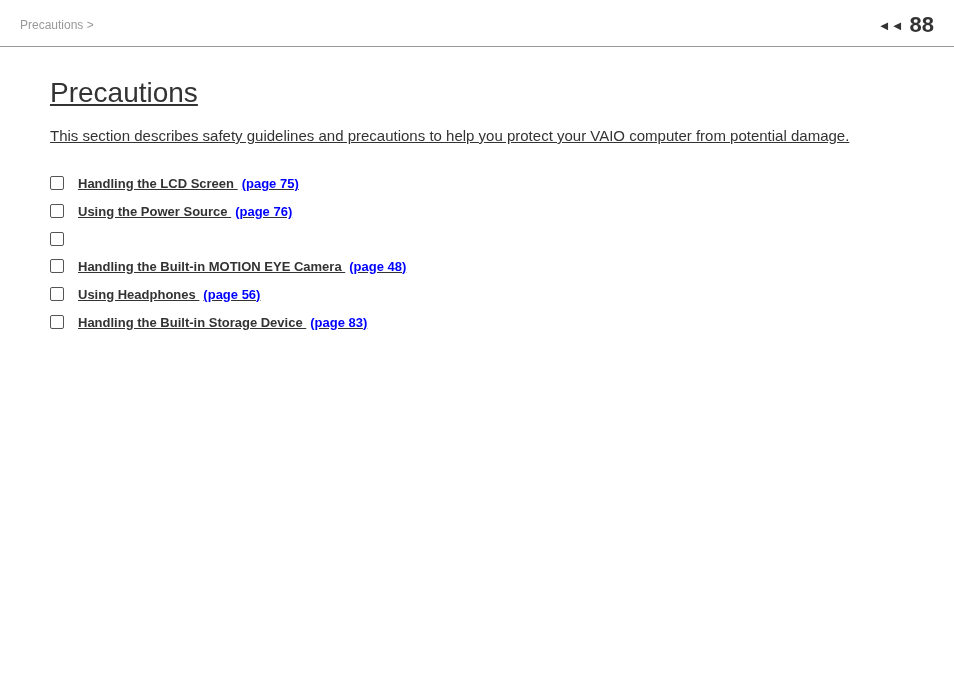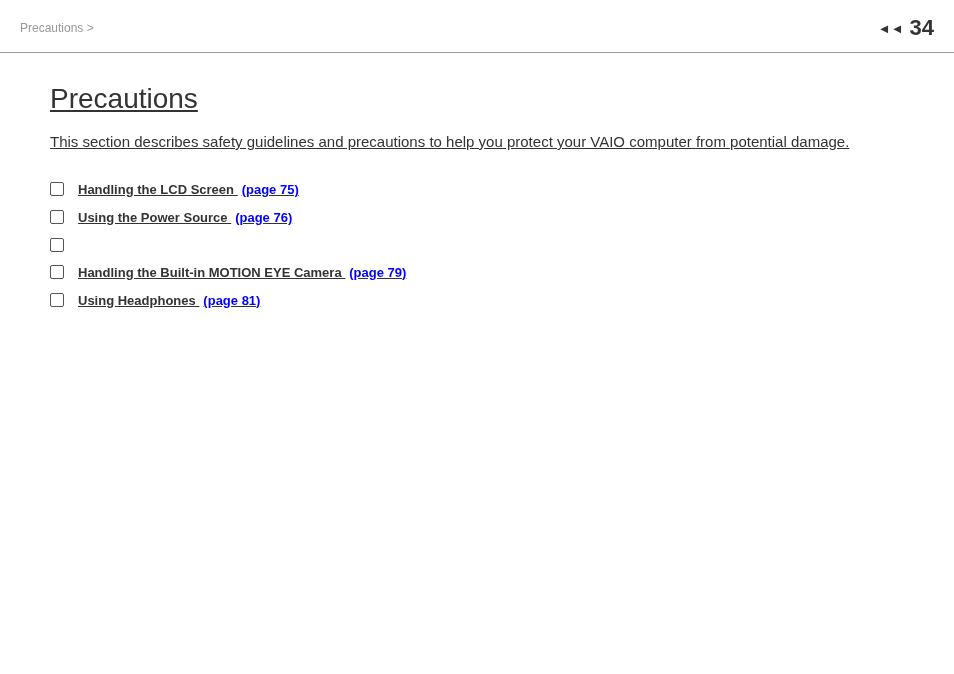--- a/index.html
+++ b/index.html
@@ -17,21 +17,21 @@
       color: #333333;
       overflow: hidden;
     }
 
     .top-bar {
       display: flex;
       justify-content: space-between;
       align-items: center;
       padding: 8px 20px 4px 20px;
       border-bottom: 1px solid #999999;
-      height: 53px;
+      height: 47px;
     }
 
     .breadcrumb {
       font-size: 12px;
       color: #999999;
     }
 
     .page-number-container {
       display: flex;
       align-items: center;
@@ -104,21 +104,21 @@
       cursor: pointer;
     }
   </style>
 </head>
 <body>
 
 <div class="top-bar">
   <span class="breadcrumb">Precautions &gt;</span>
   <div class="page-number-container">
     <span class="arrow-icon">◄◄</span>
-    <span class="page-number">34</span>
+    <span class="page-number">88</span>
   </div>
 </div>
 
 <div class="content-area">
   <h1 class="page-title">Precautions</h1>
   <p class="intro-text">This section describes safety guidelines and precautions to help you protect your VAIO computer from potential damage.</p>
 
   <ul class="toc-list">
   <li>
         <span class="checkbox-icon"></span>
@@ -126,20 +126,24 @@
       </li>
       <li>
         <span class="checkbox-icon"></span>
         <span class="toc-item-label">Using the Power Source <span class="toc-item-link">(page 76)</span></span>
       </li>
       <li>
         <span class="checkbox-icon"></span>
       </li>
       <li>
         <span class="checkbox-icon"></span>
-        <span class="toc-item-label">Handling the Built-in MOTION EYE Camera <span class="toc-item-link">(page 79)</span></span>
+        <span class="toc-item-label">Handling the Built-in MOTION EYE Camera <span class="toc-item-link">(page 48)</span></span>
       </li>
       <li>
         <span class="checkbox-icon"></span>
-        <span class="toc-item-label">Using Headphones <span class="toc-item-link">(page 81)</span></span>
+        <span class="toc-item-label">Using Headphones <span class="toc-item-link">(page 56)</span></span>
+      </li>
+      <li>
+        <span class="checkbox-icon"></span>
+        <span class="toc-item-label">Handling the Built-in Storage Device <span class="toc-item-link">(page 83)</span></span>
       </li>
     </ul>
 </div>
 
 </body></html>

